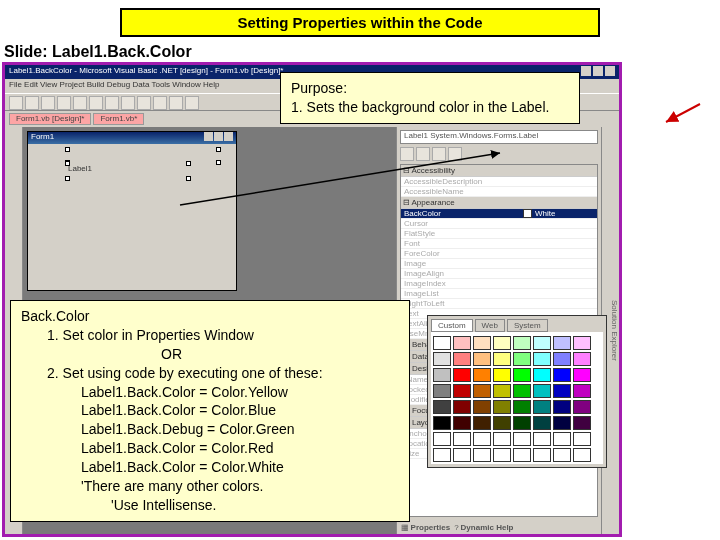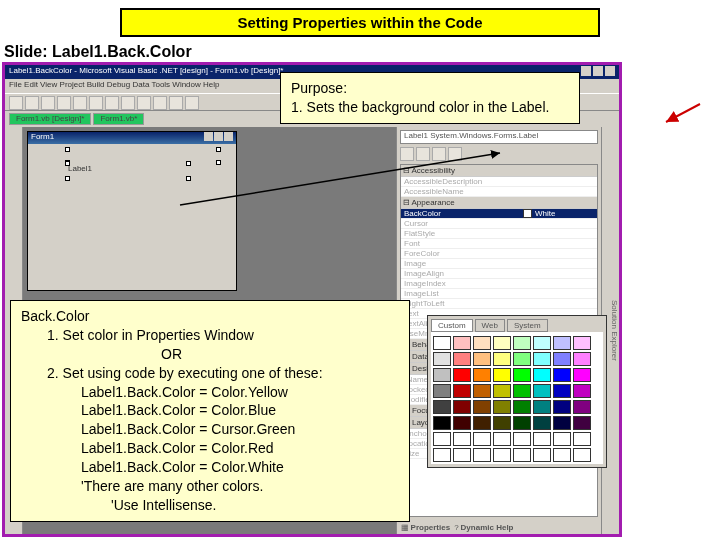--- a/index.html
+++ b/index.html
@@ -63,21 +63,21 @@
     border-bottom:1px solid #888;
     display:flex;
     gap:2px;
     padding:2px 4px;
   }
   .vs-toolbar .tb { width:14px; height:14px; background:#e8e4dc; border:1px solid #aaa; }
   .vs-tabstrip {
     height:16px; background:#d4d0c8; display:flex; gap:2px; padding:2px 4px;
   }
   .vs-tabstrip .tab {
-    background:#22c55e; border:1px solid #999; font-size:8px; padding:0 6px; color:#444;
+    background:#fca5a5; border:1px solid #999; font-size:8px; padding:0 6px; color:#444;
   }
   .vs-client {
     display:flex; height: calc(100% - 62px);
   }
   .vs-sidetool {
     width:18px; background:#d4d0c8; border-right:1px solid #888;
     writing-mode: vertical-rl; font-size:8px; color:#666; text-align:center;
   }
   .designer-area {
     flex:1; background:#7a7a7a; position:relative;
@@ -423,18 +423,18 @@
   <div>1.  Sets the background color in the Label.</div>
 </div>
 
 <div class="callout main">
   <div>Back.Color</div>
   <div class="ind1">1. Set color in Properties Window</div>
   <div class="or">OR</div>
   <div class="ind1">2. Set using code by executing one of these:</div>
   <div class="ind2">Label1.Back.Color = Color.Yellow</div>
   <div class="ind2">Label1.Back.Color = Color.Blue</div>
-  <div class="ind2">Label1.Back.Color = Cursor.Green</div>
+  <div class="ind2">Label1.Back.Debug = Color.Green</div>
   <div class="ind2">Label1.Back.Color = Color.Red</div>
   <div class="ind2">Label1.Back.Color = Color.White</div>
   <div class="ind2">'There are many other colors.</div>
   <div class="ind2" style="margin-left:90px">'Use Intellisense.</div>
 </div>
 
 </body></html>

